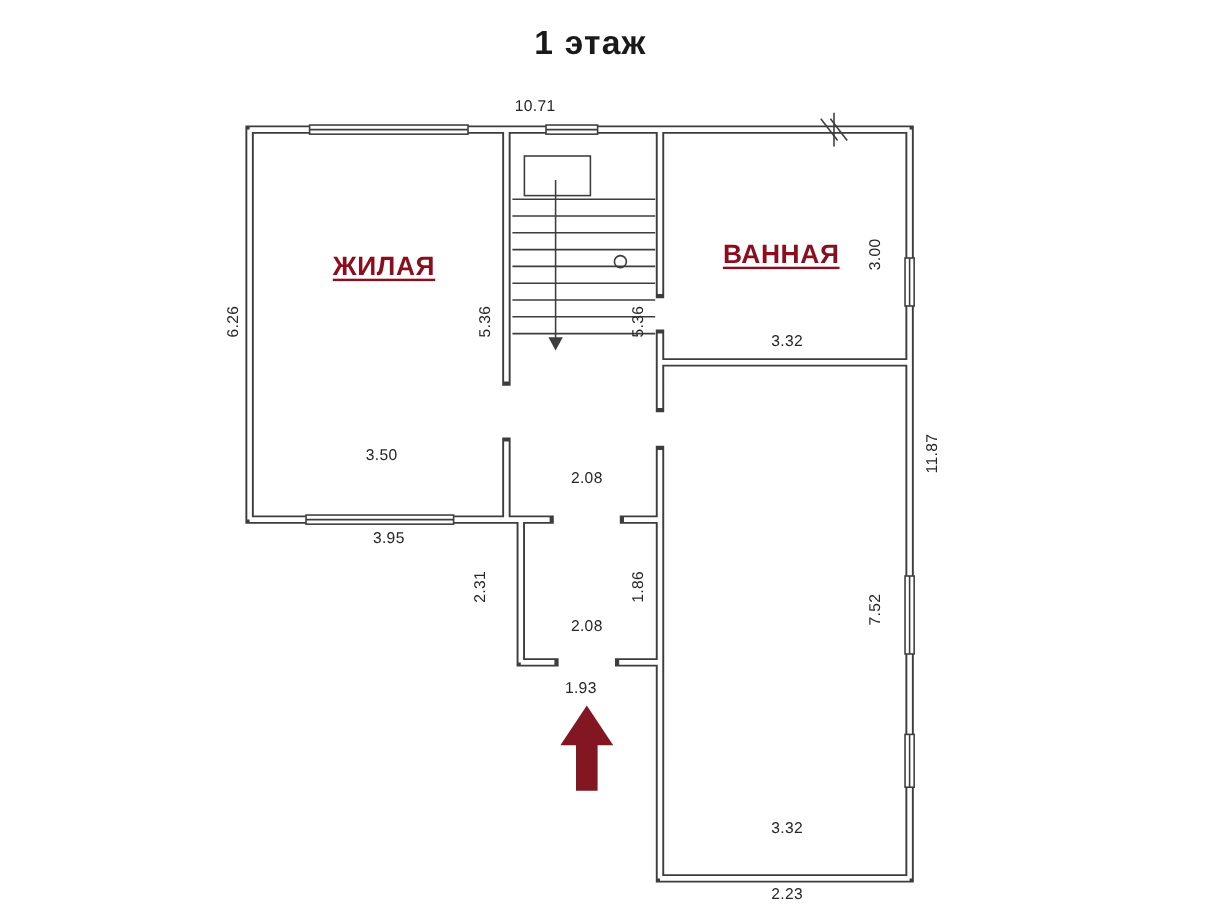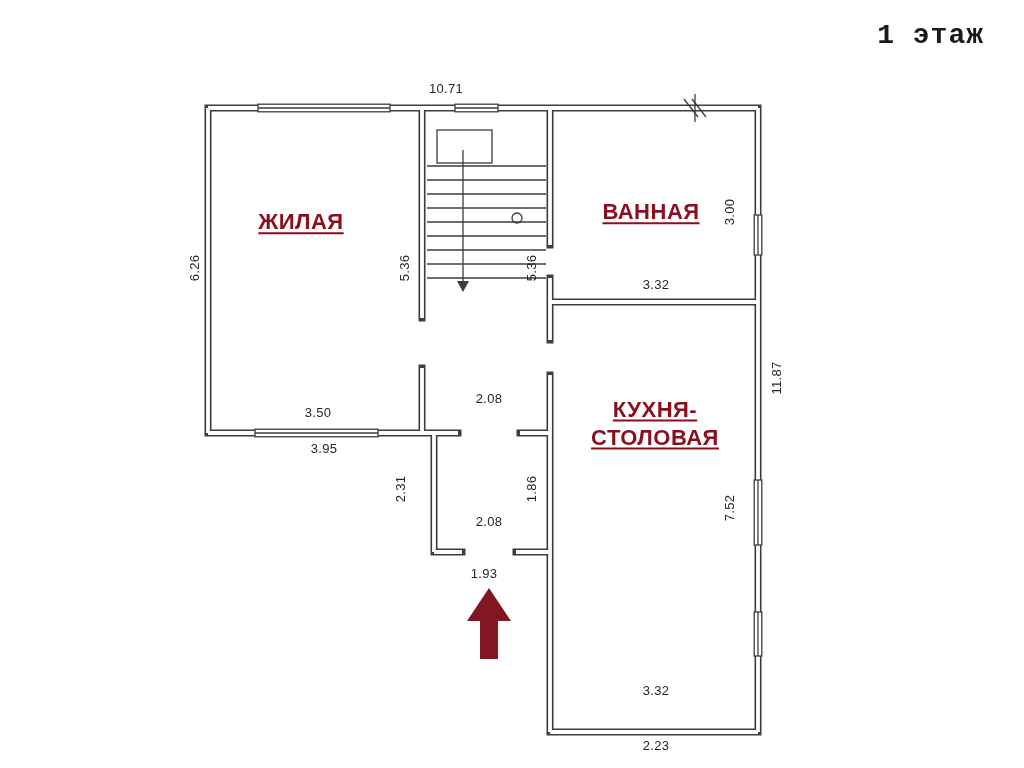--- a/index.html
+++ b/index.html
@@ -1,21 +1,21 @@
 <!DOCTYPE html>
 <html style="--room-label: #8a0e1e; --arrow: #821722; --wall: #3d3d3d; --dim-text: #262626; --title-text: #1a1a1a;"><head>
 <meta charset="utf-8">
 <style>
   *{box-sizing:border-box}
   html,body{margin:0;padding:0}
   body{width:1024px;height:768px;background:#ffffff;overflow:hidden}
   .canvas{position:relative;width:1024px;height:768px;background:#fff;font-family:"Liberation Sans",sans-serif}
   .plan-svg{position:absolute;left:0;top:0;width:1024px;height:768px}
-  .title{position:absolute;left:0;top:20px;width:984px;text-align:right;
-         font-family:Liberation Mono, monospace;font-weight:bold;font-size:28px;
+  .title{position:absolute;left:0;top:20px;width:984px;text-align:center;
+         font-family:Liberation Sans, sans-serif;font-weight:bold;font-size:28px;
          color:var(--title-text,#1a1a1a);letter-spacing:1px}
   .room-label{position:absolute;transform:translate(-50%,-50%);
          color:var(--room-label,#8a0e1e);font-weight:700;font-size:22px;line-height:1.25;
          text-decoration:underline;text-underline-offset:3px;text-align:center;
          white-space:nowrap;letter-spacing:.5px}
   .room-label.wrap{white-space:normal;width:178px}
   .dim{position:absolute;transform:translate(-50%,-50%);font-size:13px;
        color:var(--dim-text,#262626);white-space:nowrap;letter-spacing:.3px}
   .dim.v{transform:translate(-50%,-50%) rotate(-90deg)}
   .wo{fill:none;stroke:var(--wall,#3d3d3d);stroke-width:7;stroke-linecap:square}
@@ -104,32 +104,31 @@
       <line class="thin" x1="427" y1="264" x2="546" y2="264"></line>
       <line class="thin" x1="427" y1="278" x2="546" y2="278"></line>
       <line class="thin" x1="463" y1="150" x2="463" y2="283"></line>
       <path class="stair-arrowhead" d="M457,281 L469,281 L463,292 Z"></path>
       <circle class="thin" cx="517" cy="218" r="5"></circle>
     </g>
 
     <path class="entry-arrow" d="M489,588 L511,621 L498,621 L498,659 L480,659 L480,621 L467,621 Z"></path>
   </svg>
 
-  <div class="room-label" style="left:301px;top:222px">ЖИЛАЯ</div>
+  <div class="room-label" style="left:320px;top:222px">ЖИЛАЯ</div>
   <div class="room-label" style="left:651px;top:212px">ВАННАЯ</div>
-  <div class="room-label wrap" style="left:655px;top:423px">КУХНЯ-СТОЛОВАЯ</div>
 
   <div class="dim" style="left:446px;top:88px">10.71</div>
   <div class="dim v" style="left:194px;top:268px">6.26</div>
   <div class="dim v" style="left:404px;top:268px">5.36</div>
   <div class="dim v" style="left:531px;top:268px">5.36</div>
   <div class="dim v" style="left:729px;top:212px">3.00</div>
   <div class="dim" style="left:656px;top:284px">3.32</div>
   <div class="dim v" style="left:776px;top:378px">11.87</div>
-  <div class="dim" style="left:318px;top:412px">3.50</div>
+  <div class="dim" style="left:318px;top:379px">3.50</div>
   <div class="dim" style="left:324px;top:448px">3.95</div>
   <div class="dim" style="left:489px;top:398px">2.08</div>
   <div class="dim v" style="left:400px;top:489px">2.31</div>
   <div class="dim v" style="left:531px;top:489px">1.86</div>
   <div class="dim" style="left:489px;top:521px">2.08</div>
   <div class="dim" style="left:484px;top:573px">1.93</div>
   <div class="dim v" style="left:729px;top:508px">7.52</div>
   <div class="dim" style="left:656px;top:690px">3.32</div>
   <div class="dim" style="left:656px;top:745px">2.23</div>
 

